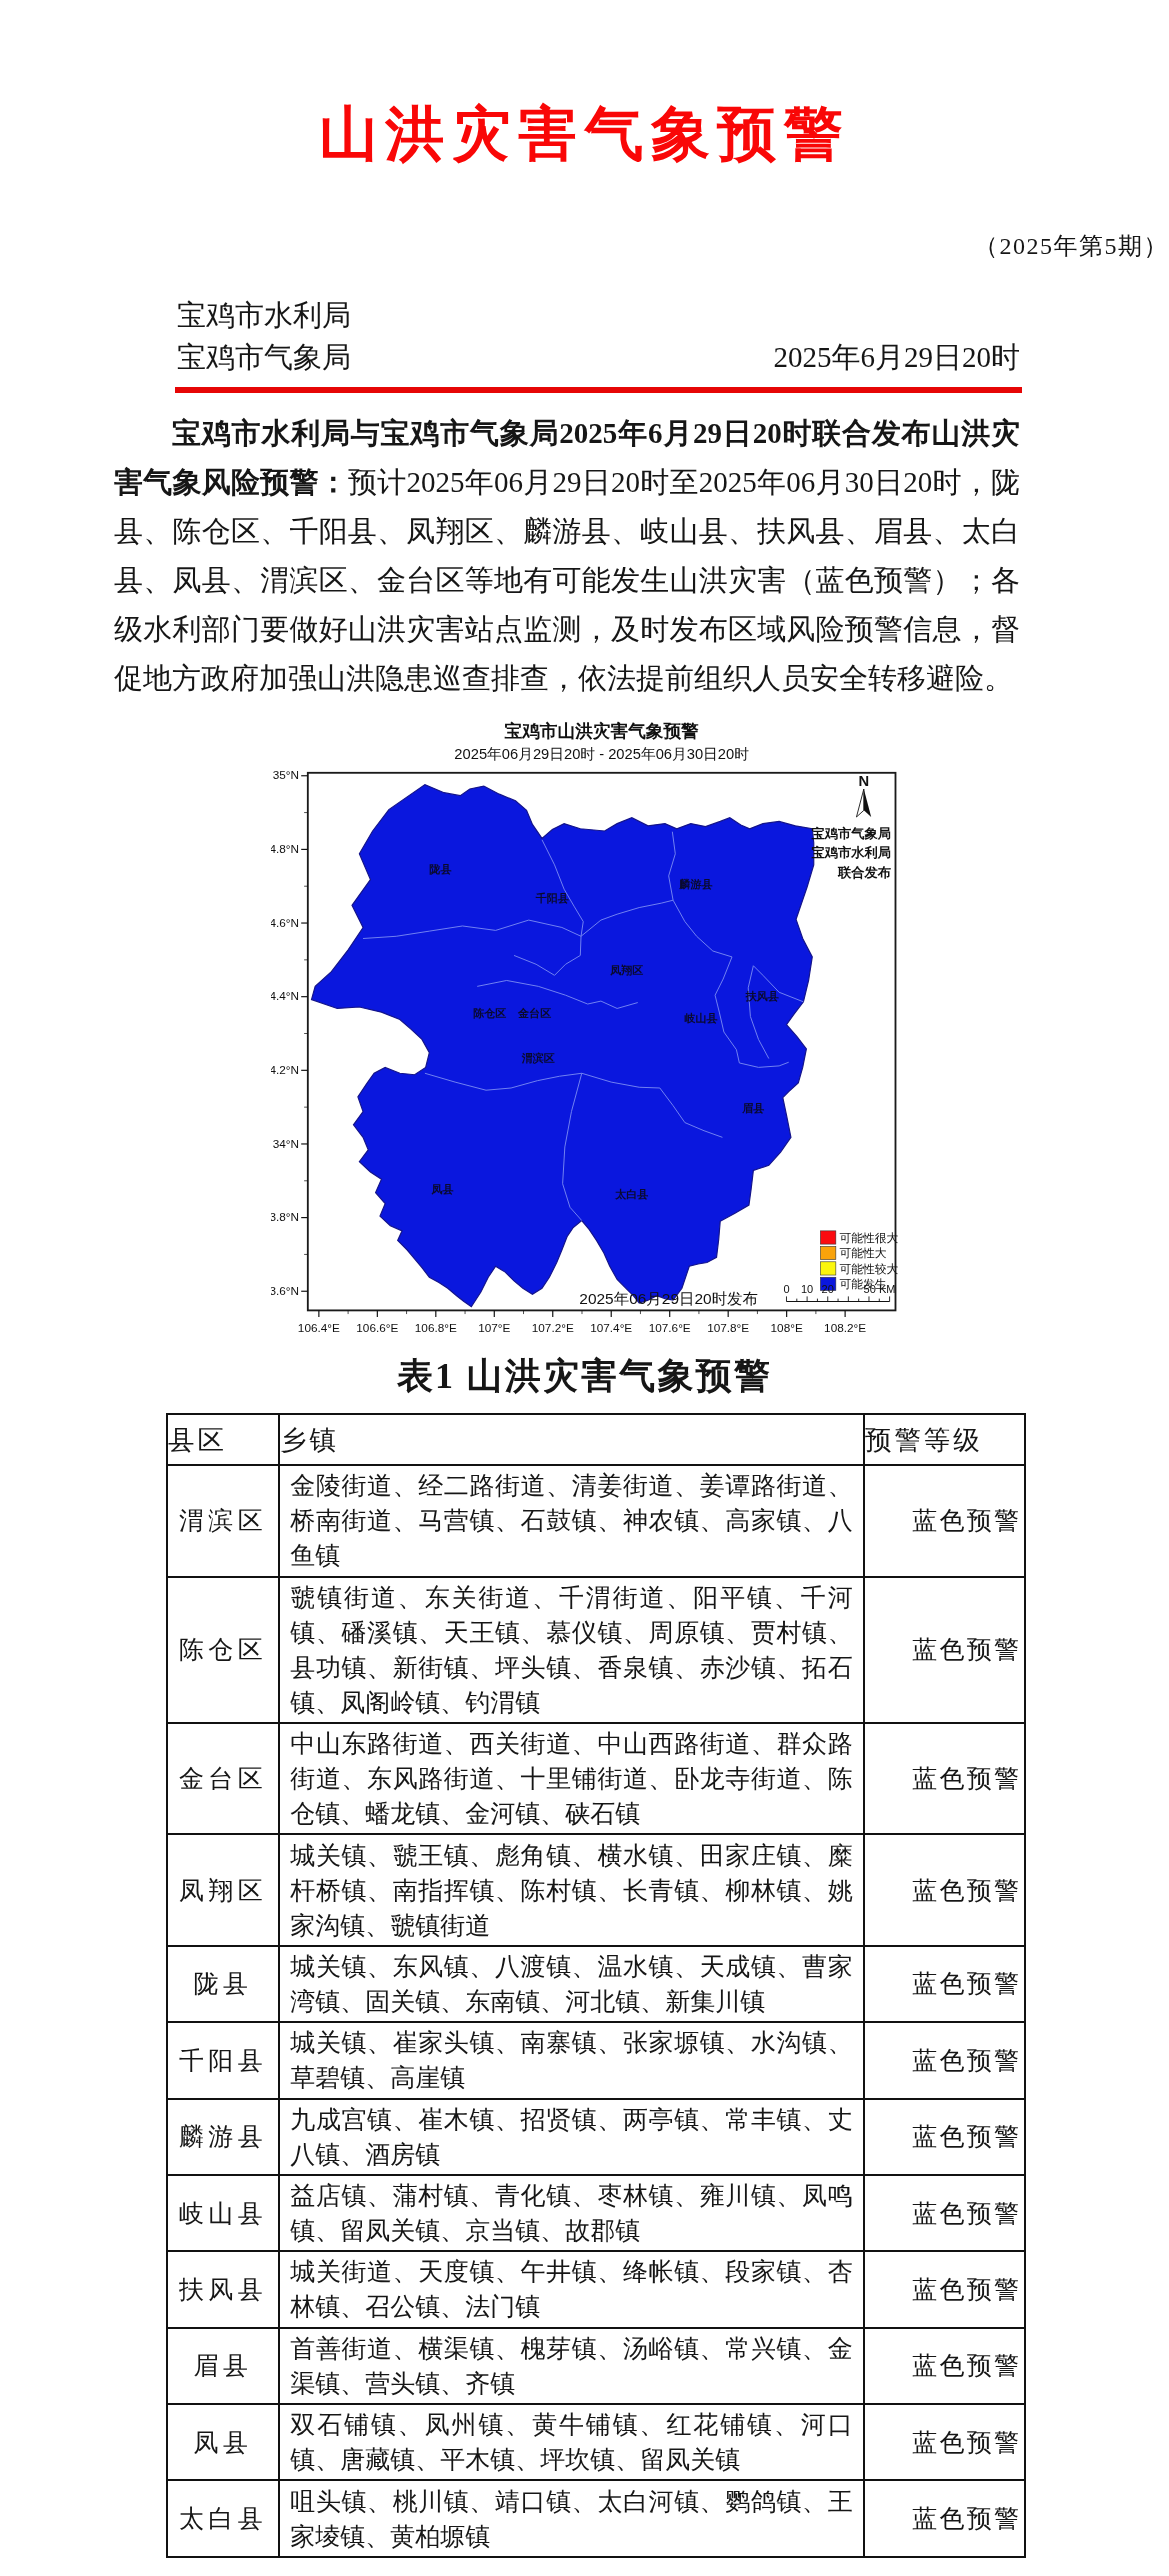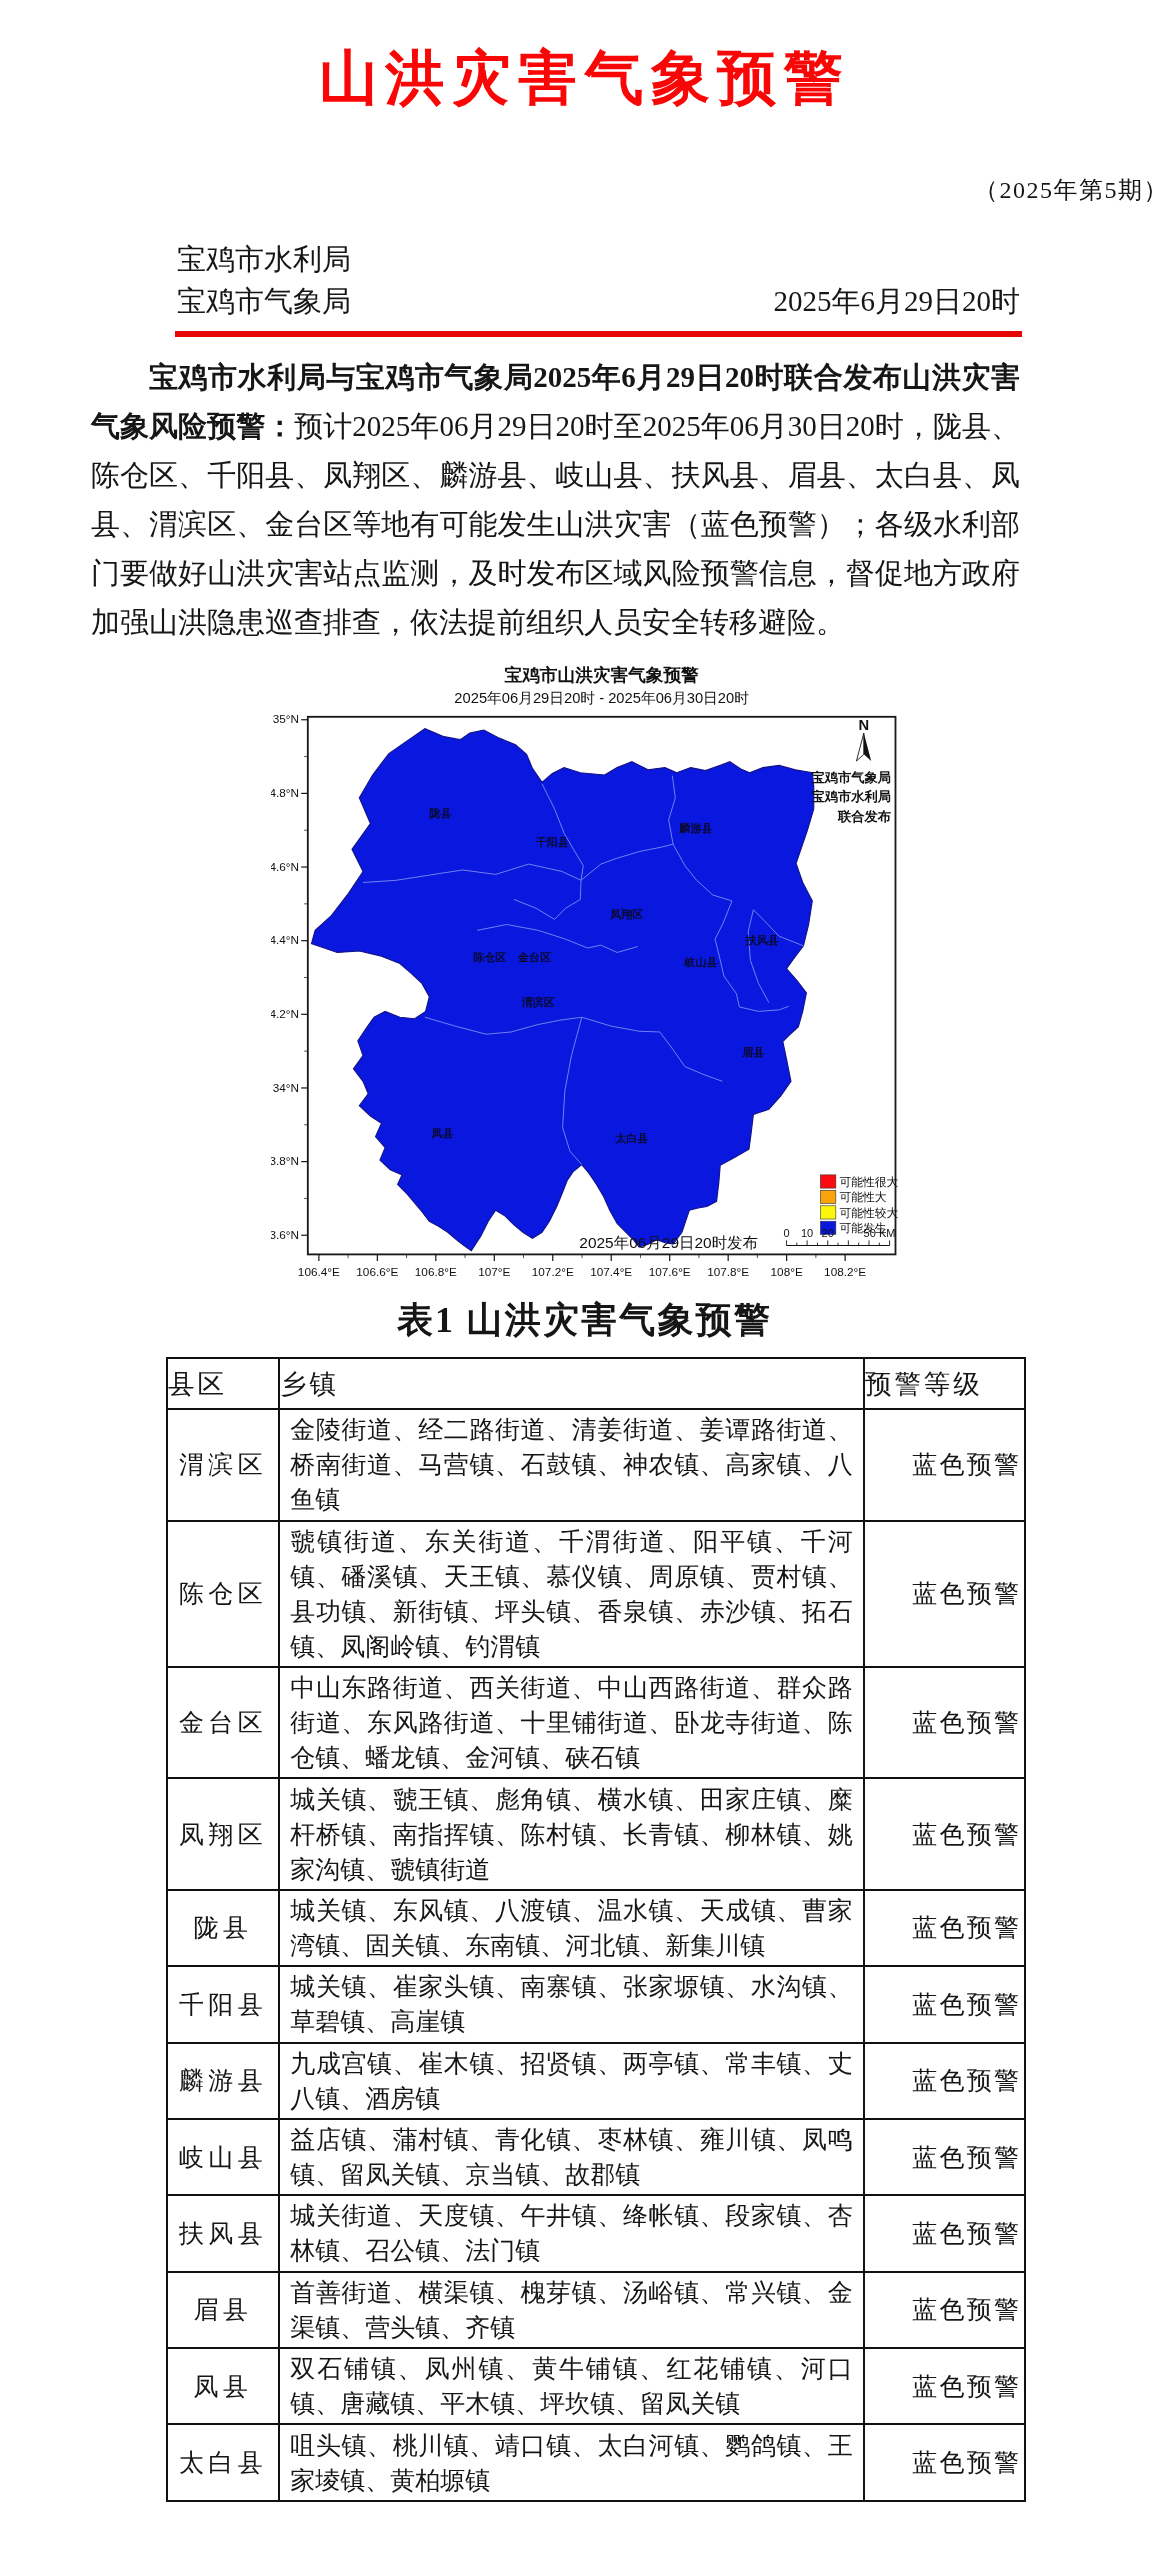--- a/index.html
+++ b/index.html
@@ -1,30 +1,30 @@
 <!DOCTYPE html>
 <html style="font-size:11.8px"><head>
 <meta charset="utf-8">
 <style>
   html,body{margin:0;padding:0;background:#888;}
   .page{
     width:1169px;height:2576px;background:#ffffff;margin:0 auto;position:relative;
     font-family:"Liberation Serif","DejaVu Serif",serif;color:#161616;overflow:hidden;
   }
   .doc-title{
-    margin:0;padding-top:44px;text-align:center;
+    margin:0;padding-top:100px;text-align:center;
     font-family:"Liberation Sans","DejaVu Sans",sans-serif;
     font-weight:bold;font-size:59px;line-height:68px;letter-spacing:7.4px;color:#f90707;
   }
   .issue-no{text-align:right;margin-top:62px;font-size:24px;letter-spacing:1.5px;}
   .agency-block{margin:32px 149px 0 177px;font-size:29px;line-height:42px;font-weight:500;}
   .agency-row{display:flex;justify-content:space-between;align-items:baseline;}
   .red-rule{margin:8.8px 147px 0 175px;height:6.6px;background:#e60606;}
   .body-par{
-    margin:16px 149px 0 91px;font-size:29px;line-height:49px;
+    margin:16px 149px 0 114px;font-size:29px;line-height:49px;
     text-align:justify;text-indent:2em;
   }
   .body-par .lead{font-weight:bold;}
   .map-wrap{margin-top:18px;margin-left:271px;width:651px;}
   svg{display:block;}
   .map-title{font:bold 24px "Liberation Sans","DejaVu Sans",sans-serif;fill:#111;}
   .map-sub{font:20px "Liberation Sans","DejaVu Sans",sans-serif;fill:#111;}
   .tick{font:16px "Liberation Sans","DejaVu Sans",sans-serif;fill:#111;}
   .region{font:600 15px "Liberation Sans","DejaVu Sans",sans-serif;fill:#0a0a2e;}
   .attr{font:600 18px "Liberation Sans","DejaVu Sans",sans-serif;fill:#111;}

